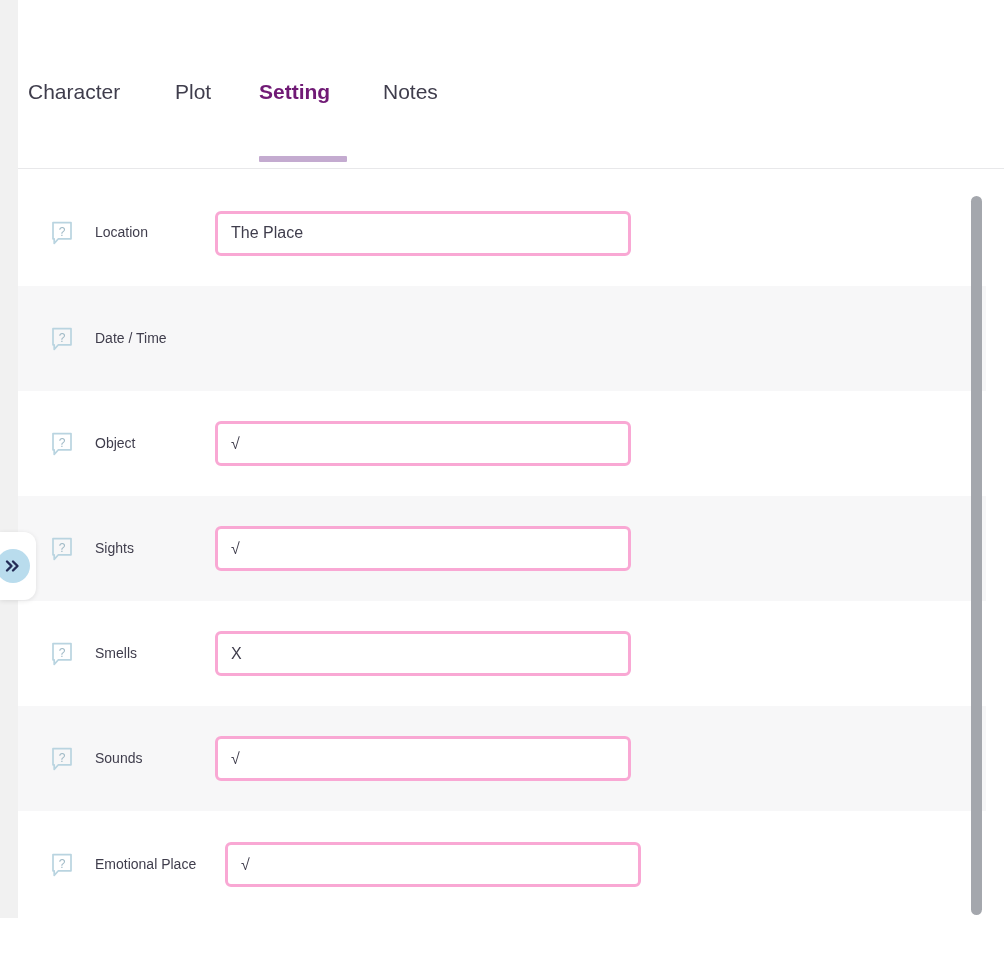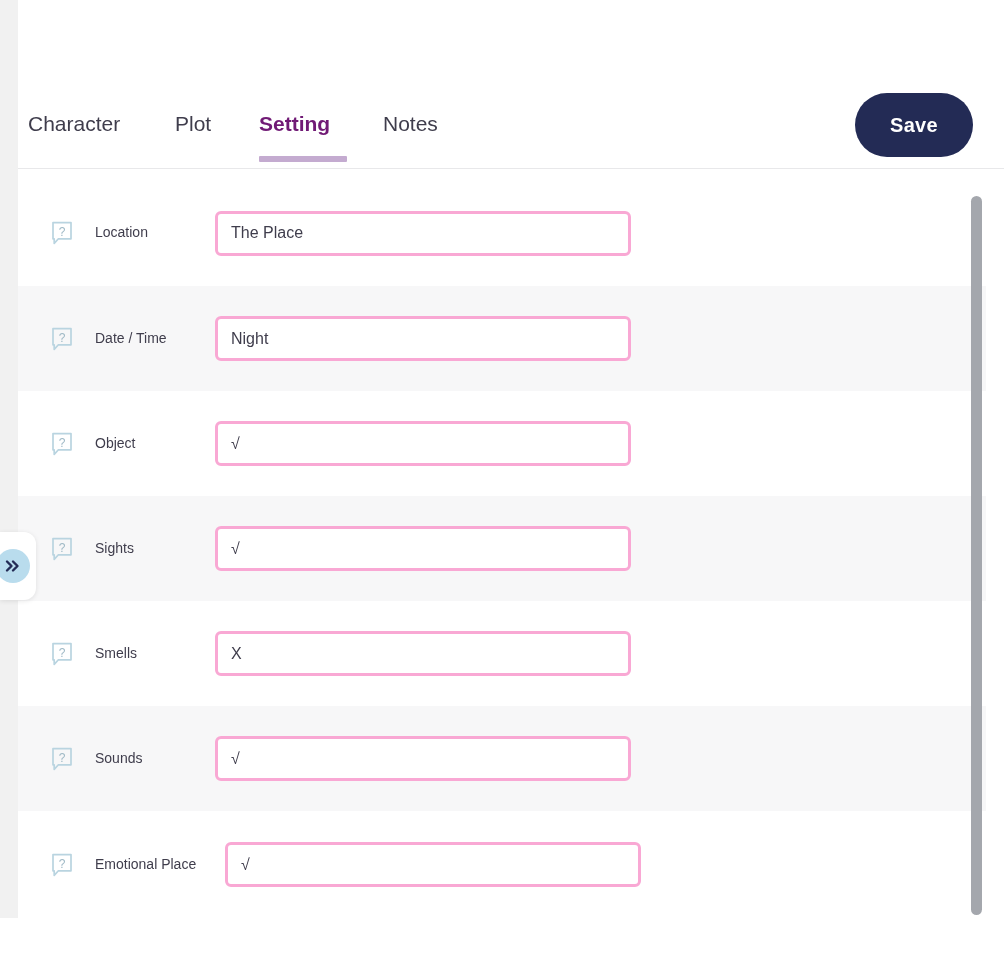--- a/index.html
+++ b/index.html
@@ -48,21 +48,21 @@
     top: 40px;
     font-size: 13.5px;
     color: #a9a6ad;
     letter-spacing: .2px;
     white-space: nowrap;
   }
 
   .tabbar {
     position: absolute;
     left: 0;
-    top: 112px;
+    top: 80px;
     width: 798px;
     height: 62px;
   }
   .tab {
     position: absolute;
     top: 0;
     font-size: 21px;
     color: #3f3d4c;
     white-space: nowrap;
     padding-bottom: 6px;
@@ -219,42 +219,40 @@
 
   <div class="tabbar" id="tabbar">
       <div class="tab" style="left: 28px;">Character</div>
       <div class="tab" style="left: 175px;">Plot</div>
       <div class="tab active" style="left: 259px;">Setting</div>
       <div class="tab" style="left: 383px;">Notes</div>
     </div>
   <div class="tab-underline"></div>
   <div class="divider"></div>
 
-  <button class="save-btn">Save</button>
 
   <div class="rows" id="rows">
       <div class="row" style="height: 106px;">
         <span class="help-icon">
           <svg width="22" height="26" viewBox="0 0 22 26">
             <path d="M2 2.6 h18 v16.2 h-12.6 l-4.2 4.6 v-4.6 h-1.2 z" fill="none" stroke="#b9d4e0" stroke-width="1.7" stroke-linejoin="round"></path>
             <text x="11" y="15.6" text-anchor="middle" font-family="Liberation Sans, sans-serif" font-size="12" fill="#9fb9c6">?</text>
           </svg>
         </span>
         <div class="row-label">Location</div>
         <input type="text" class="row-input" placeholder="" value="The Place" style="">
       </div>
       <div class="row alt" style="height: 105px;">
         <span class="help-icon">
           <svg width="22" height="26" viewBox="0 0 22 26">
             <path d="M2 2.6 h18 v16.2 h-12.6 l-4.2 4.6 v-4.6 h-1.2 z" fill="none" stroke="#b9d4e0" stroke-width="1.7" stroke-linejoin="round"></path>
             <text x="11" y="15.6" text-anchor="middle" font-family="Liberation Sans, sans-serif" font-size="12" fill="#9fb9c6">?</text>
           </svg>
         </span>
         <div class="row-label">Date / Time</div>
-        <input type="text" class="row-input" placeholder="" value="Night" style="">
       </div>
       <div class="row" style="height: 105px;">
         <span class="help-icon">
           <svg width="22" height="26" viewBox="0 0 22 26">
             <path d="M2 2.6 h18 v16.2 h-12.6 l-4.2 4.6 v-4.6 h-1.2 z" fill="none" stroke="#b9d4e0" stroke-width="1.7" stroke-linejoin="round"></path>
             <text x="11" y="15.6" text-anchor="middle" font-family="Liberation Sans, sans-serif" font-size="12" fill="#9fb9c6">?</text>
           </svg>
         </span>
         <div class="row-label">Object</div>
         <input type="text" class="row-input" placeholder="" value="√" style="">

